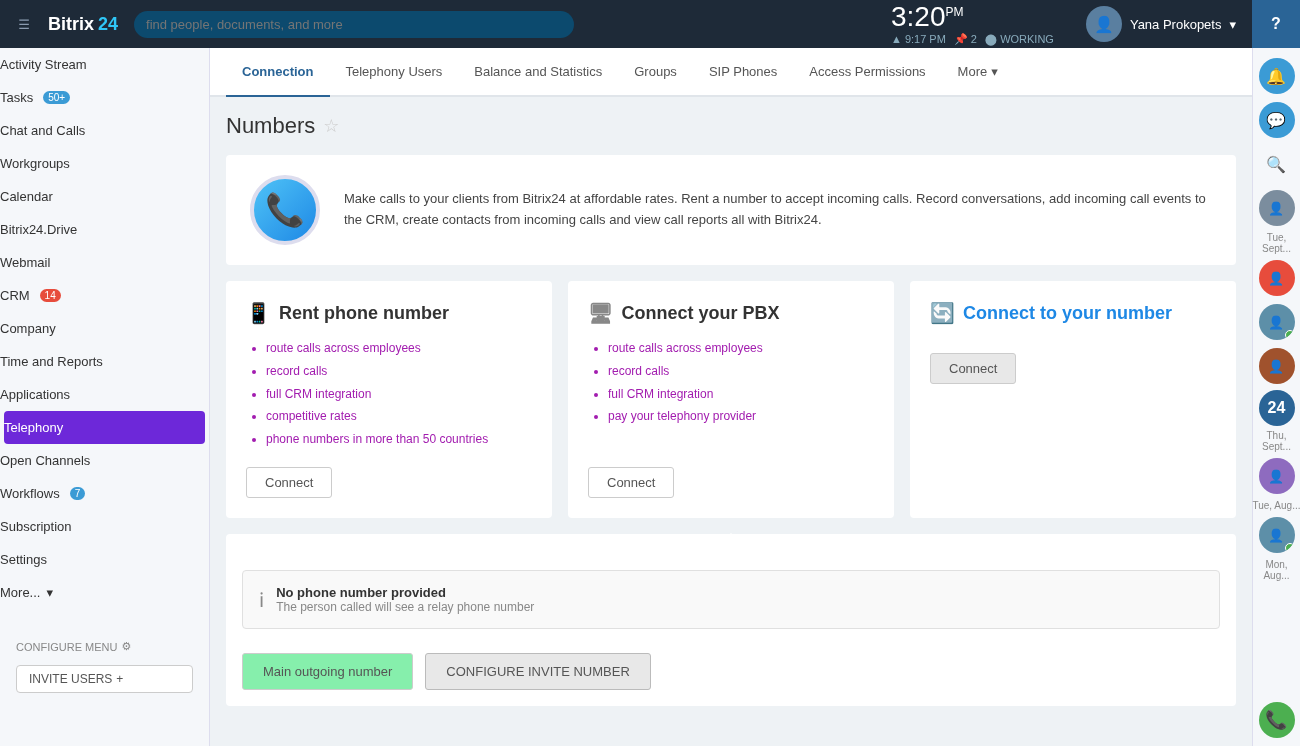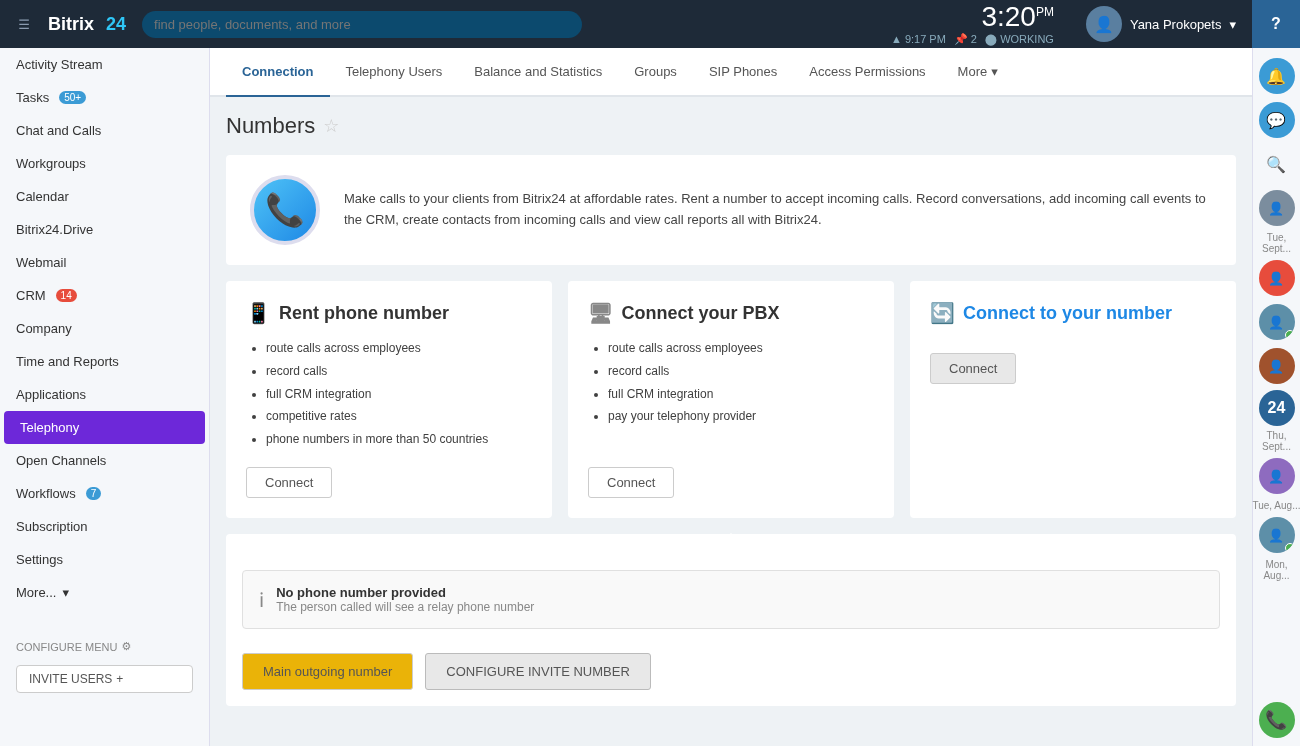--- a/index.html
+++ b/index.html
@@ -4,26 +4,26 @@
   <style>
     * { box-sizing: border-box; margin: 0; padding: 0; }
     body { font-family: Arial, sans-serif; font-size: 13px; background: #eef2f5; display: flex; height: 746px; overflow: hidden; }
 
     
     #topbar {
       position: fixed; top: 0; left: 0; right: 0; height: 48px;
       background: #1e2a38; display: flex; align-items: center; z-index: 100;
     }
     #topbar .hamburger { width: 48px; display: flex; align-items: center; justify-content: center; color: #8a9bb0; cursor: pointer; }
-    #topbar .logo { display: flex; align-items: center; gap: 12px; color: white; font-size: 18px; font-weight: bold; padding-right: 16px; }
+    #topbar .logo { display: flex; align-items: center; gap: 4px; color: white; font-size: 18px; font-weight: bold; padding-right: 16px; }
     #topbar .logo span.bitrix { color: white; }
     #topbar .logo span.num { color: #2fc6f6; }
     #topbar .search-bar { flex: 1; max-width: 440px; }
     #topbar .search-bar input { width: 100%; padding: 6px 12px; border-radius: 20px; border: none; background: #0c4a6e; color: #aac; font-size: 13px; outline: none; }
-    #topbar .time-block { margin-left: auto; color: white; text-align: right; padding: 0 16px; }
+    #topbar .time-block { margin-left: auto; color: white; text-align: left; padding: 0 16px; }
     #topbar .time-block .time { font-size: 28px; font-weight: 300; line-height: 1; }
     #topbar .time-block .time sup { font-size: 12px; }
     #topbar .time-block .time-sub { font-size: 11px; color: #8ab; display: flex; gap: 8px; justify-content: center; align-items: center; margin-top: 2px; }
     #topbar .user-block { display: flex; align-items: center; gap: 8px; padding: 0 16px; color: white; cursor: pointer; }
     #topbar .user-block .avatar { width: 36px; height: 36px; border-radius: 50%; background: #5a7fa0; overflow: hidden; display: flex; align-items: center; justify-content: center; font-size: 16px; }
     #topbar .user-block .name { font-size: 13px; }
     #topbar .help-btn { width: 48px; height: 48px; display: flex; align-items: center; justify-content: center; background: #2a6496; color: white; font-weight: bold; font-size: 16px; cursor: pointer; }
 
     
     #right-sidebar {
@@ -39,21 +39,21 @@
     #right-sidebar .date-badge { width: 36px; height: 36px; border-radius: 50%; background: #2a6496; color: white; display: flex; align-items: center; justify-content: center; font-size: 16px; font-weight: bold; }
     #right-sidebar .phone-btn { width: 36px; height: 36px; border-radius: 50%; background: #4caf50; color: white; display: flex; align-items: center; justify-content: center; font-size: 18px; cursor: pointer; margin-top: auto; margin-bottom: 8px; }
     #right-sidebar .date-label { font-size: 10px; color: #888; text-align: center; width: 48px; }
 
     
     #left-sidebar {
       position: fixed; top: 48px; left: 0; width: 210px; bottom: 0;
       background: #f5f7fa; border-right: 1px solid #dde; display: flex; flex-direction: column;
       overflow-y: auto; z-index: 50;
     }
-    #left-sidebar .nav-item { padding: 9px 16px; color: #333; cursor: pointer; display: flex; align-items: center; gap: 6px; font-size: 13px; }
+    #left-sidebar .nav-item { padding: 9px 0; color: #333; cursor: pointer; display: flex; align-items: center; gap: 6px; font-size: 13px; }
     #left-sidebar .nav-item.active { background: #6d28d9; color: white; border-radius: 4px; margin: 0 4px; }
     #left-sidebar .nav-item .badge { background: #e74c3c; color: white; border-radius: 10px; font-size: 10px; padding: 1px 5px; margin-left: 4px; }
     #left-sidebar .nav-item .badge-blue { background: #3b9bd5; color: white; border-radius: 10px; font-size: 10px; padding: 1px 5px; margin-left: 4px; }
     #left-sidebar .configure-menu { font-size: 11px; color: #888; text-transform: uppercase; padding: 8px 16px; display: flex; align-items: center; gap: 4px; cursor: pointer; margin-top: 23px; }
     #left-sidebar .invite-users { margin: 4px 16px; padding: 6px 12px; border: 1px solid #ccc; border-radius: 4px; background: white; font-size: 12px; color: #555; cursor: pointer; display: flex; align-items: center; gap: 4px; }
 
     
     #main-content {
       margin-top: 48px; margin-left: 210px; margin-right: 48px;
       flex: 1; overflow-y: auto; background: #eef2f5; padding-bottom: 20px;
@@ -73,34 +73,34 @@
     .intro-box { background: white; border-radius: 4px; padding: 20px 24px; display: flex; align-items: center; gap: 24px; margin-bottom: 16px; }
     .intro-box .phone-circle { width: 70px; height: 70px; border-radius: 50%; background: linear-gradient(135deg, #4fc3f7, #1e88e5); display: flex; align-items: center; justify-content: center; font-size: 32px; flex-shrink: 0; border: 4px solid #dde; }
     .intro-box .intro-text { font-size: 13px; color: #444; line-height: 1.6; }
 
     
     .cards-row { display: flex; gap: 16px; margin-bottom: 16px; }
     .card { flex: 1; background: white; border-radius: 4px; padding: 20px; display: flex; flex-direction: column; }
     .card .card-title { font-size: 18px; color: #333; font-weight: bold; display: flex; align-items: center; gap: 8px; margin-bottom: 12px; }
     .card .card-title .card-icon { font-size: 20px; color: #888; }
     .card.highlight .card-title { color: #1e88e5; }
-    .card ul { padding-left: 20px; color: #404040; font-size: 12px; line-height: 1.9; flex: 1; }
+    .card ul { padding-left: 20px; color: #a21caf; font-size: 12px; line-height: 1.9; flex: 1; }
     .card .connect-btn { margin-top: 16px; padding: 7px 18px; border: 1px solid #ccc; background: white; color: #555; border-radius: 3px; cursor: pointer; font-size: 13px; align-self: flex-start; }
     .card.highlight .connect-btn { background: #e8e8e8; }
 
     
     .bottom-section { background: white; border-radius: 4px; padding: 0; }
     .triangle-up { width: 0; height: 0; border-left: 20px solid transparent; border-right: 20px solid transparent; border-bottom: 20px solid white; margin: 0 auto; position: relative; top: -1px; }
     .warning-box { margin: 16px; padding: 14px 16px; background: #f9f9f9; border: 1px solid #e0e0e0; border-radius: 4px; display: flex; align-items: center; gap: 12px; }
     .warning-box .warn-icon { font-size: 20px; color: #888; }
     .warning-box .warn-text { }
     .warning-box .warn-text .title { font-weight: bold; font-size: 13px; color: #333; }
     .warning-box .warn-text .subtitle { font-size: 12px; color: #888; }
     .bottom-actions { display: flex; gap: 12px; padding: 16px; padding-top: 8px; }
-    .btn-main-number { padding: 10px 20px; border: 1px solid #ccc; background: #eab308; color: #555; border-radius: 3px; cursor: pointer; font-size: 13px; }
+    .btn-main-number { padding: 10px 20px; border: 1px solid #ccc; background: #86efac; color: #555; border-radius: 3px; cursor: pointer; font-size: 13px; }
     .btn-configure { padding: 10px 20px; border: 1px solid #bbb; background: #e8e8e8; color: #555; border-radius: 3px; cursor: pointer; font-size: 13px; }
   </style>
 </head>
 <body>
 
 <div id="topbar">
   <div class="hamburger">☰</div>
   <div class="logo">
     <span class="bitrix">Bitrix</span>
     <span class="num">24</span>

